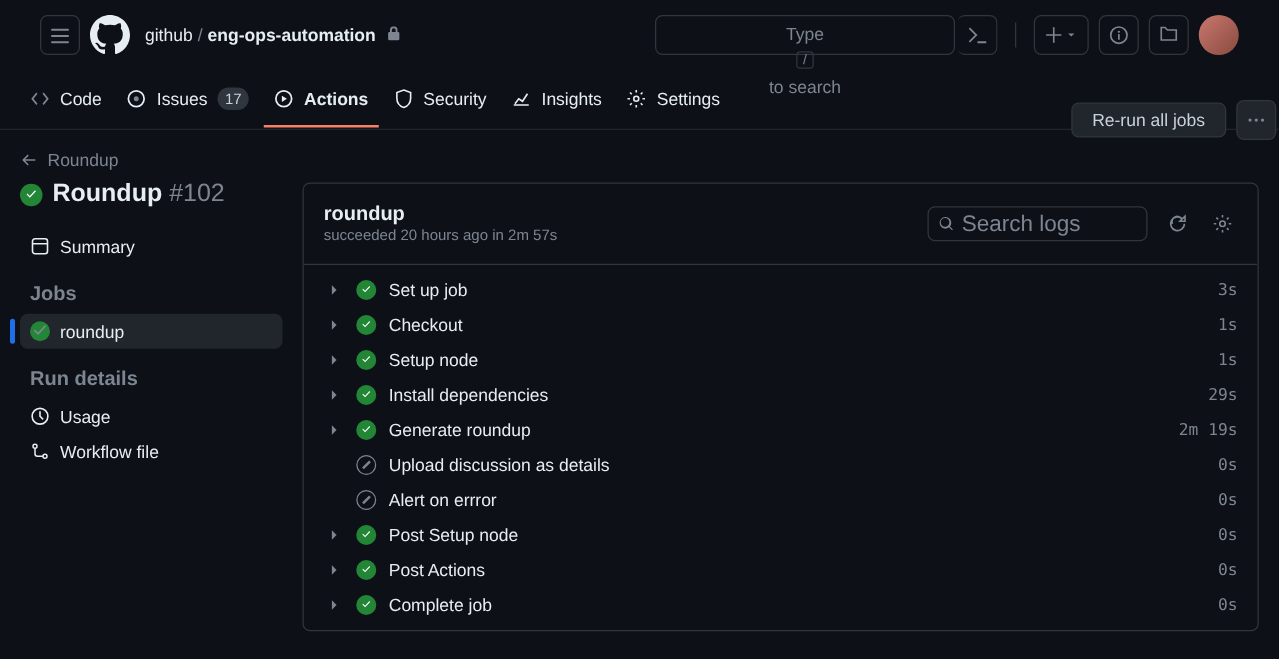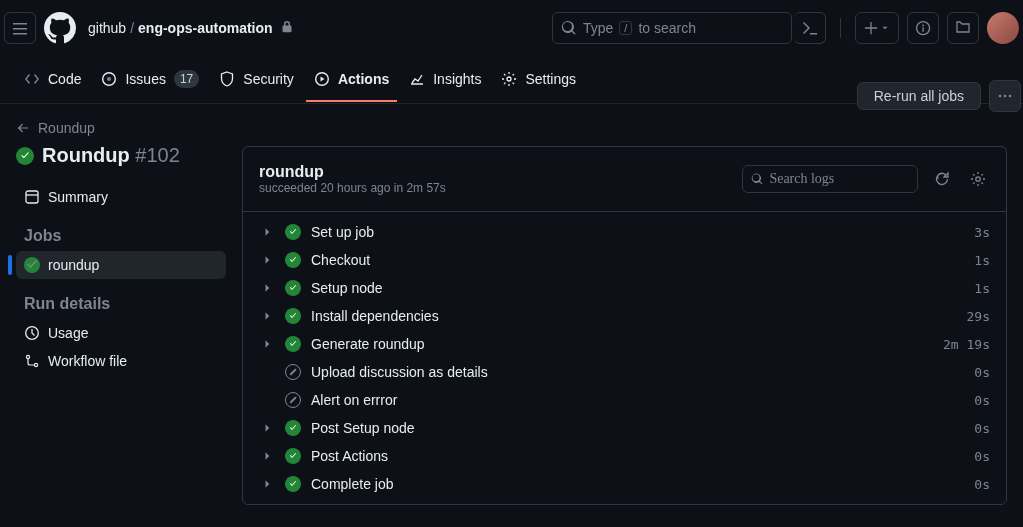--- a/index.html
+++ b/index.html
@@ -1,28 +1,28 @@
 <!DOCTYPE html>
 <html><head>
 <meta charset="utf-8">
 <style>
 * { margin:0; padding:0; box-sizing:border-box; }
 body { background:#0d1117; color:#e6edf3; font-family:-apple-system,BlinkMacSystemFont,"Segoe UI",Helvetica,Arial,sans-serif; font-size:14px; width:1023px; height:527px; overflow:hidden; }
-.topbar { height:56px; display:flex; align-items:center; padding:0 4px; gap:8px; }
+.topbar { height:56px; display:flex; align-items:center; padding:0 32px; gap:8px; }
 .icon-btn { width:32px; height:32px; border:1px solid #30363d; border-radius:6px; display:flex; align-items:center; justify-content:center; color:#7d8590; cursor:pointer; }
 .icon-btn svg { width:16px; height:16px; fill:currentColor; }
 .logo { width:32px; height:32px; color:#e6edf3; display:flex; align-items:center; justify-content:center; }
 .logo svg { width:32px; height:32px; fill:currentColor; }
 .breadcrumb { display:flex; align-items:center; gap:4px; margin-left:4px; }
 .breadcrumb a { color:#e6edf3; text-decoration:none; }
 .breadcrumb .sep { color:#7d8590; }
 .breadcrumb .repo { font-weight:600; }
 .lock-ic { color:#7d8590; margin-left:4px; }
 .spacer { flex:1; }
-.search-box { height:32px; min-width:240px; border:1px solid #30363d; border-radius:6px; display:flex; align-items:center; padding:0 8px; gap:6px; color:#7d8590; }
+.search-box { height:32px; min-width:240px; border:1px solid #30363d; border-radius:6px; display:flex; align-items:center; padding:0 8px; gap:6px; color:#7d8590;flex-direction:column; }
 .search-box .kbd { border:1px solid #30363d; border-radius:3px; font-size:11px; padding:0 4px; }
 .cmd-btn { width:32px; height:32px; border:1px solid #30363d; border-radius:6px; border-left:none; margin-left:-6px; display:flex; align-items:center; justify-content:center; color:#7d8590; }
 .divider-v { width:1px; height:20px; background:#30363d; margin:0 6px; }
 .plus-btn { height:32px; padding:0 8px; border:1px solid #30363d; border-radius:6px; display:flex; align-items:center; gap:2px; color:#7d8590; }
 .avatar { width:32px; height:32px; border-radius:50%; background:linear-gradient(135deg,#c9786e,#8a4a3f); }
 .tabs { height:48px; border-bottom:1px solid #21262d; display:flex; align-items:center; padding:0 16px; gap:4px; }
 .tab { display:flex; align-items:center; gap:8px; padding:0 8px; height:44px; color:#e6edf3; font-size:14px; cursor:pointer; border-bottom:2px solid transparent; }
 .tab.active { border-bottom-color:#f78166; font-weight:600; }
 .tab svg { width:16px; height:16px; fill:#7d8590; }
 .tab.active svg { fill:#e6edf3; }
@@ -45,21 +45,21 @@
 .main { flex:1; }
 .title-bar { display:flex; align-items:center; justify-content:flex-end; gap:8px; padding:0 0 12px 0; position:absolute; top:80px; right:2px; }
 .btn { background:#21262d; border:1px solid #30363d; border-radius:6px; padding:5px 16px; color:#c9d1d9; font-size:14px; cursor:pointer; }
 .btn-sm-ic { width:32px; height:32px; padding:0; display:flex; align-items:center; justify-content:center; }
 .panel { border:1px solid #30363d; border-radius:6px; overflow:hidden; margin-top:26px; }
 .panel-hdr { display:flex; align-items:center; padding:16px; border-bottom:1px solid #30363d; gap:12px; }
 .panel-hdr-left { flex:1; }
 .panel-title { font-size:16px; font-weight:600; }
 .panel-sub { font-size:12px; color:#7d8590; }
 .log-search { display:flex; align-items:center; gap:6px; background:#0d1117; border:1px solid #30363d; border-radius:6px; padding:4px 8px; width:176px; height:28px; }
-.log-search input { background:transparent; border:none; color:#c4b5fd; font-size:14px; width:100%; outline:none;font-family:Liberation Serif, serif; }
+.log-search input { background:transparent; border:none; color:#c4b5fd; font-size:18px; width:100%; outline:none; }
 .log-search input::placeholder { color:#7d8590; }
 .ic-btn-plain { width:24px; height:24px; display:flex; align-items:center; justify-content:center; color:#7d8590; cursor:pointer; }
 .ic-btn-plain svg { width:16px; height:16px; fill:currentColor; }
 .steps { padding:6px 0; }
 .step { display:flex; align-items:center; padding:4px 16px; gap:10px; cursor:pointer; height:28px; }
 .chevron { width:16px; height:16px; color:#7d8590; display:flex; align-items:center; justify-content:center; }
 .chevron.hidden { visibility:hidden; }
 .step-name { flex:1; color:#e6edf3; }
 .step-time { color:#7d8590; font-size:13px; font-family:ui-monospace,Menlo,monospace; }
 .status-skip { width:16px; height:16px; border:1.5px solid #7d8590; border-radius:50%; display:flex; align-items:center; justify-content:center; flex-shrink:0; }
@@ -131,32 +131,32 @@
       <span>Code</span>
     </div>
   <div class="tab">
       <svg viewBox="0 0 16 16">
         <circle cx="8" cy="8" r="6.3" fill="none" stroke="currentColor" stroke-width="1.4"></circle>
         <circle cx="8" cy="8" r="2"></circle>
       </svg>
       <span>Issues</span>
       <span class="counter">17</span>
     </div>
-  <div class="tab">
-      <svg viewBox="0 0 16 16">
-        <path d="M8 1l5.5 2v4.5c0 3.5-2.3 6.3-5.5 7.5C4.8 13.8 2.5 11 2.5 7.5V3z" fill="none" stroke="currentColor" stroke-width="1.3"></path>
-      </svg>
-      <span>Security</span>
-    </div>
   <div class="tab active">
       <svg viewBox="0 0 16 16">
         <circle cx="8" cy="8" r="6.3" fill="none" stroke="currentColor" stroke-width="1.4"></circle>
         <path d="M6.5 5.5v5l4-2.5z"></path>
       </svg>
       <span>Actions</span>
+    </div>
+  <div class="tab">
+      <svg viewBox="0 0 16 16">
+        <path d="M8 1l5.5 2v4.5c0 3.5-2.3 6.3-5.5 7.5C4.8 13.8 2.5 11 2.5 7.5V3z" fill="none" stroke="currentColor" stroke-width="1.3"></path>
+      </svg>
+      <span>Security</span>
     </div>
   <div class="tab">
       <svg viewBox="0 0 16 16">
         <path d="M2 13h12M3 12l3-4 3 2 4-6" fill="none" stroke="currentColor" stroke-width="1.3"></path>
       </svg>
       <span>Insights</span>
     </div>
   <div class="tab">
       <svg viewBox="0 0 16 16">
         <circle cx="8" cy="8" r="2" fill="none" stroke="currentColor" stroke-width="1.3"></circle>

